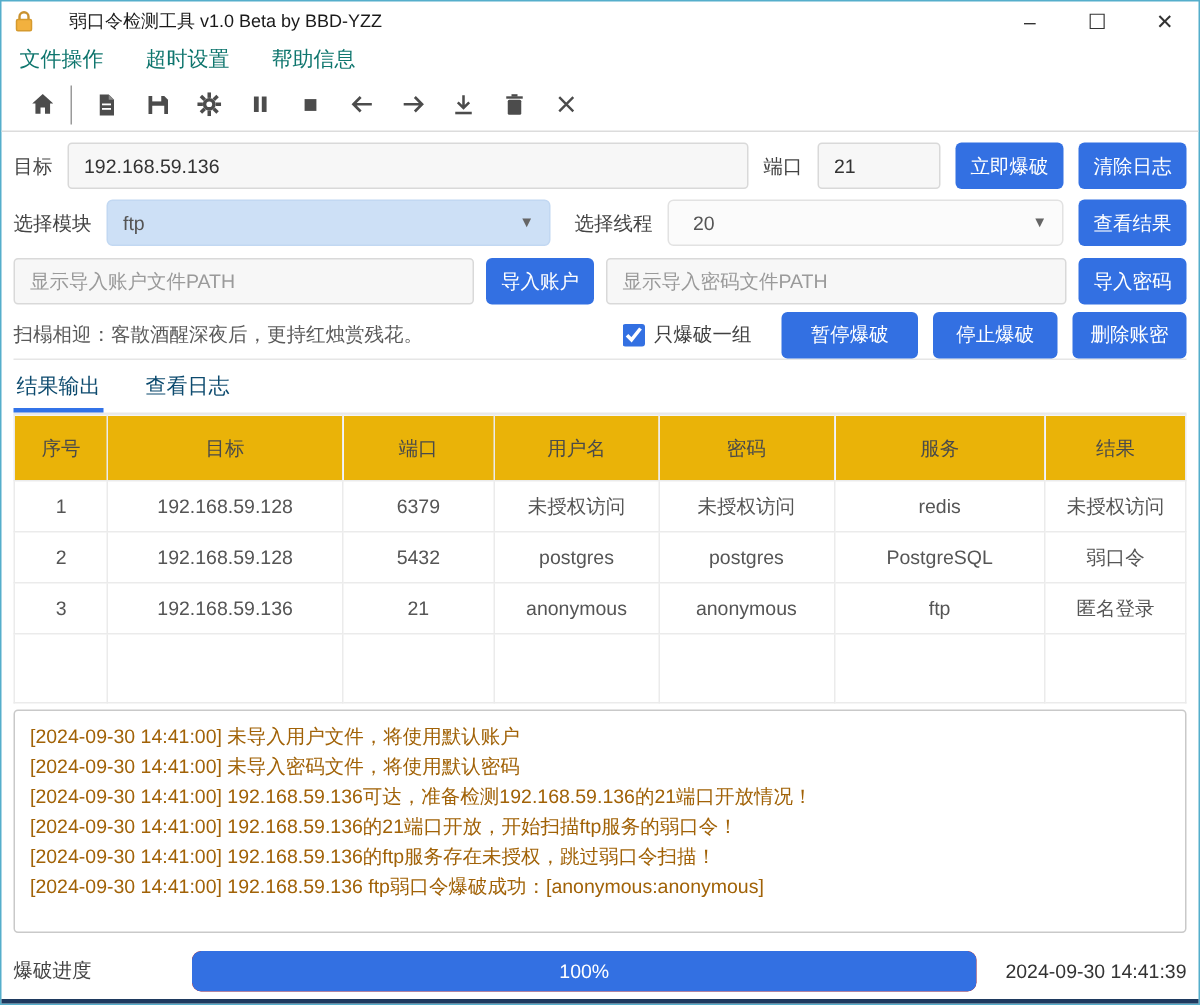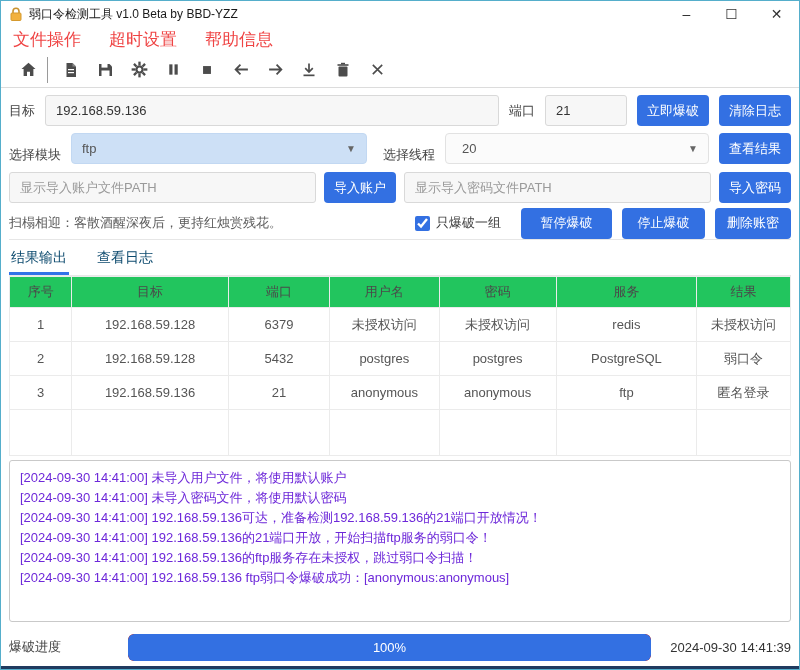--- a/index.html
+++ b/index.html
@@ -7,40 +7,40 @@
   body {
     font-family: "Liberation Sans", "DejaVu Sans", sans-serif;
     font-size: 13px; color: #404040; background: #fff;
   }
   .window {
     width: 800px; height: 670px;
     border: 1px solid #55aecb;
     display: flex; flex-direction: column; background: #fff;
   }
   
-  .titlebar { height: 26px; display: flex; align-items: center; padding-left: 7px; flex: none; }
+  .titlebar { height: 26px; display: flex; align-items: center; padding-left: 7px; flex: none; gap: 17px; }
   .titlebar .app-title { font-size: 12px; color: #1a1a1a; margin-left: 5px; }
   .win-controls { margin-left: auto; display: flex; height: 100%; }
   .win-btn { width: 45px; height: 100%; display: flex; align-items: center; justify-content: center;
              font-size: 14px; color: #333; cursor: default; }
   
   .menubar { height: 25px; display: flex; align-items: center; padding-left: 12px; gap: 28px; flex: none; }
-  .menu-item { font-size: 17px; color: #ef4444; }
+  .menu-item { font-size: 14px; color: #0f766e; }
   
   .toolbar { height: 36px; display: flex; align-items: center; padding-left: 10px;
              border-bottom: 1px solid #dcdcdc; flex: none; }
   .tool-btn { background: none; border: none; width: 34px; height: 30px;
               display: flex; align-items: center; justify-content: center; }
   .tool-sep { width: 1px; height: 26px; background: #9a9a9a; margin: 0 6px 0 2px; }
   .tool-btn svg { display: block; }
   
   .content { flex: 1; display: flex; flex-direction: column; padding: 0 8px; min-height: 0; }
   .frow { display: flex; align-items: center; flex: none; }
   .row1 { margin-top: 7px; height: 31px; }
-  .row2 { margin-top: 7px; height: 31px; align-items: flex-end; }
+  .row2 { margin-top: 7px; height: 31px; }
   .row3 { margin-top: 8px; height: 31px; }
   .row4 { margin-top: 8px; height: 29px; padding-bottom: 4px; border-bottom: 1px solid #e6e6e6; }
   .flabel { color: #444; white-space: nowrap; }
   .tinput {
     height: 31px; border: 1px solid #d9d9d9; border-radius: 3px; background: #f7f7f7;
     padding: 0 10px; font-size: 13px; color: #333; font-family: inherit; outline: none;
   }
   .tinput::placeholder { color: #9a9a9a; }
   .grow { flex: 1; min-width: 0; }
   .btn {
@@ -61,28 +61,28 @@
   
   .tabs { display: flex; margin-top: 2px; border-bottom: 1px solid #e8e8e8; flex: none; }
   .tab { padding: 7px 2px 8px; margin-right: 26px; font-size: 14px; color: #0c4a6e; }
   .tab.active { border-bottom: 3px solid #3273e8; padding-bottom: 5px; }
   
   .rtable { width: 100%; border-collapse: collapse; table-layout: fixed; flex: none; }
   .rtable th, .rtable td {
     border: 1px solid #ebebeb; text-align: center; font-weight: normal;
     color: #555; font-size: 13px; overflow: hidden; white-space: nowrap;
   }
-  .rtable th { height: 31px; background: #22c55e; color: #4a4a4a; }
+  .rtable th { height: 44px; background: #eab308; color: #4a4a4a; }
   .rtable td { height: 34px; }
   .rtable tr.filler td { height: 46px; }
   .c0{width:8%} .c1{width:20%} .c2{width:13%} .c3{width:14%} .c4{width:15%} .c5{width:18%} .c6{width:12%}
   
   .logbox {
     flex: 1; margin: 4px 0 6px; border: 1px solid #c9c9c9; border-radius: 3px;
-    padding: 7px 10px; font-size: 13px; line-height: 20px; color: #6d28d9;
+    padding: 7px 10px; font-size: 13px; line-height: 20px; color: #a16207;
     overflow: hidden; background: #fff;
   }
   
   .footer { height: 38px; display: flex; align-items: center; padding: 0 8px; flex: none; }
   .footer .flabel { width: 119px; }
   .progress-track { flex: 1; height: 27px; border-radius: 6px; background: #b91c1c; overflow: hidden; }
   .progress-fill {
     width: 100%; height: 100%; background: #3370e2; border-radius: 6px;
     display: flex; align-items: center; justify-content: center; color: #fff; font-size: 13px;
   }

